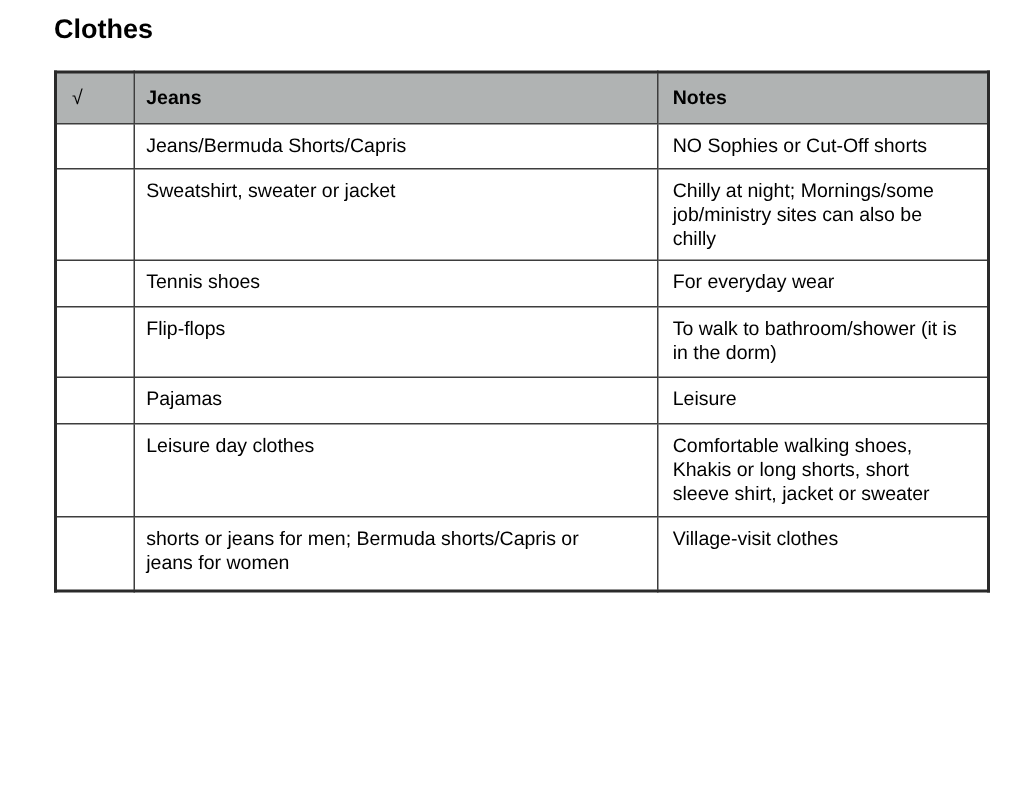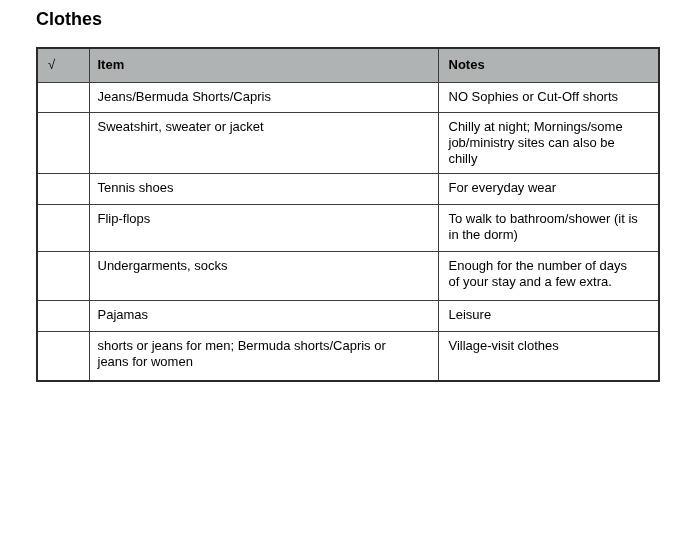--- a/index.html
+++ b/index.html
@@ -67,21 +67,21 @@
 
 <table class="packing-table">
   <colgroup>
     <col class="col-check">
     <col class="col-item">
     <col class="col-notes">
   </colgroup>
   <thead>
     <tr>
       <th class="cell-check">√</th>
-      <th class="cell-item">Item</th>
+      <th class="cell-item">Jeans</th>
       <th class="cell-notes">Notes</th>
     </tr>
   </thead>
   <tbody>
     <tr class="r1">
       <td class="cell-check"></td>
       <td class="cell-item">Jeans/Bermuda Shorts/Capris</td>
       <td class="cell-notes">NO Sophies or Cut-Off shorts</td>
     </tr>
     <tr class="r3">
@@ -92,29 +92,29 @@
     <tr class="r4">
       <td class="cell-check"></td>
       <td class="cell-item">Tennis shoes</td>
       <td class="cell-notes">For everyday wear</td>
     </tr>
     <tr class="r5">
       <td class="cell-check"></td>
       <td class="cell-item">Flip-flops</td>
       <td class="cell-notes">To walk to bathroom/shower (it is in the dorm)</td>
     </tr>
-    <tr class="r6">
-      <td class="cell-check"></td>
-      <td class="cell-item">Undergarments, socks</td>
-      <td class="cell-notes">Enough for the number of days of your stay and a few extra.</td>
-    </tr>
     <tr class="r7">
       <td class="cell-check"></td>
       <td class="cell-item">Pajamas</td>
       <td class="cell-notes">Leisure</td>
+    </tr>
+    <tr class="r8">
+      <td class="cell-check"></td>
+      <td class="cell-item">Leisure day clothes</td>
+      <td class="cell-notes">Comfortable walking shoes, Khakis or long shorts, short sleeve shirt, jacket or sweater</td>
     </tr>
     <tr class="r9">
       <td class="cell-check"></td>
       <td class="cell-item">shorts or jeans for men; Bermuda shorts/Capris or jeans for women</td>
       <td class="cell-notes">Village-visit clothes</td>
     </tr>
   </tbody>
 </table>
 
 </body></html>

